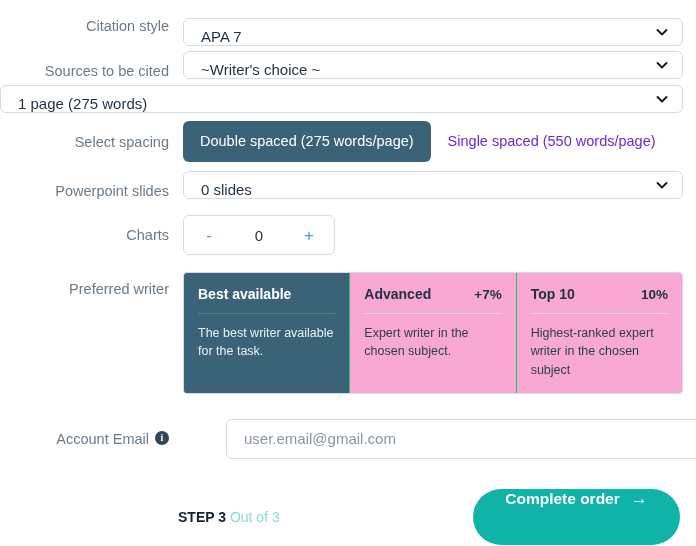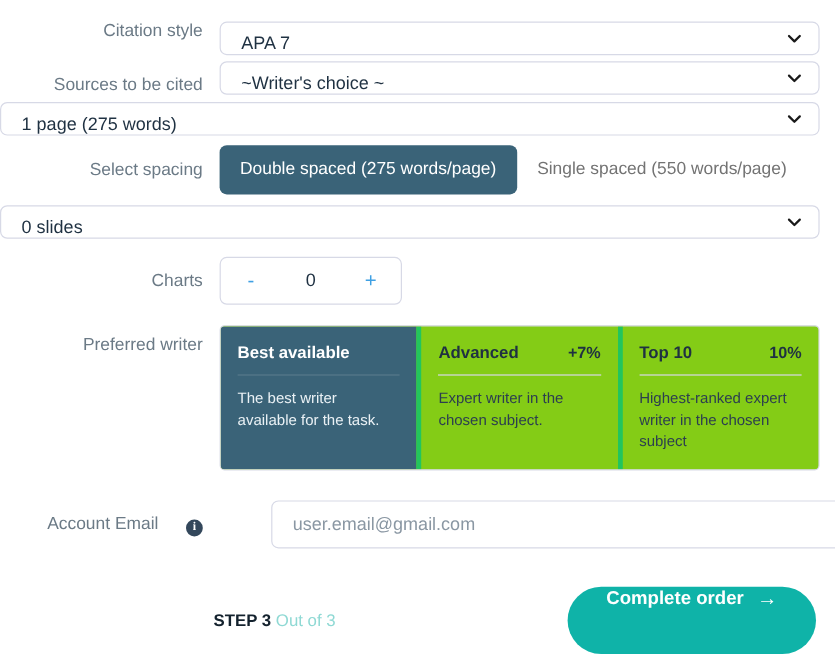--- a/index.html
+++ b/index.html
@@ -74,21 +74,21 @@
   
   .spacing-wrap {
     display: flex;
     align-items: flex-end;
   }
   .spacing-opt {
     font-size: 14.5px;
     line-height: 1;
     padding: 13px 17px;
     border-radius: 6px;
-    color: #737373;
+    color: #6d28d9;
     white-space: nowrap;
   }
   .spacing-opt.active {
     background: #3a6378;
     color: #ffffff;
   }
 
   
   .stepper {
     width: 152px;
@@ -117,27 +117,27 @@
   }
 
   
   .writers {
     display: flex;
     width: 100%;
     border: 1px solid #d7d9e6;
     border-radius: 4px;
     box-sizing: border-box;
     overflow: hidden;
-    background: #84cc16;
+    background: #f9a8d4;
   }
   .wcard {
     flex: 1 1 0;
     box-sizing: border-box;
     padding: 13px 14px 14px 14px;
-    border-left: 4px solid #22c55e;
+    border-left: 1px solid #22c55e;
     min-width: 0;
   }
   .wcard:first-child { border-left: none; }
   .wcard.sel {
     background: #3a6378;
     color: #ffffff;
   }
   .wcard-head {
     display: flex;
     align-items: baseline;
@@ -158,23 +158,23 @@
   .wcard-desc {
     font-size: 12.5px;
     line-height: 1.45;
     color: #2c3e50;
   }
   .wcard.sel .wcard-desc { color: #eaf1f5; }
 
   
   .label-with-icon {
     display: inline-flex;
-    align-items: flex-end;
+    align-items: flex-start;
     justify-content: flex-end;
-    gap: 23px;
+    gap: 6px;
   }
   .info-icon {
     width: 14px;
     height: 14px;
     border-radius: 50%;
     background: #33475b;
     color: #fff;
     font-size: 10px;
     font-weight: bold;
     line-height: 14px;
@@ -303,20 +303,21 @@
     <div class="label-col" style="padding-top:13px;">Select spacing</div>
     <div class="field-col">
       <div class="spacing-wrap">
         <div class="spacing-opt active">Double spaced (275 words/page)</div>
         <div class="spacing-opt">Single spaced (550 words/page)</div>
       </div>
     </div>
   </div>
 
   <div class="row" style="margin-top:9px;">
+    <div class="label-col" style="padding-top:12px;">Powerpoint slides</div>
     <div class="field-col">
       <div class="select">
         <span>0 slides</span>
         <span class="chev">
           <svg viewBox="0 0 12 12" width="12" height="12">
               <path d="M1.5 4 L6 8.5 L10.5 4" fill="none" stroke="#1a1a1a" stroke-width="1.9" stroke-linecap="round" stroke-linejoin="round"></path>
             </svg>
         </span>
       </div>
     </div>

